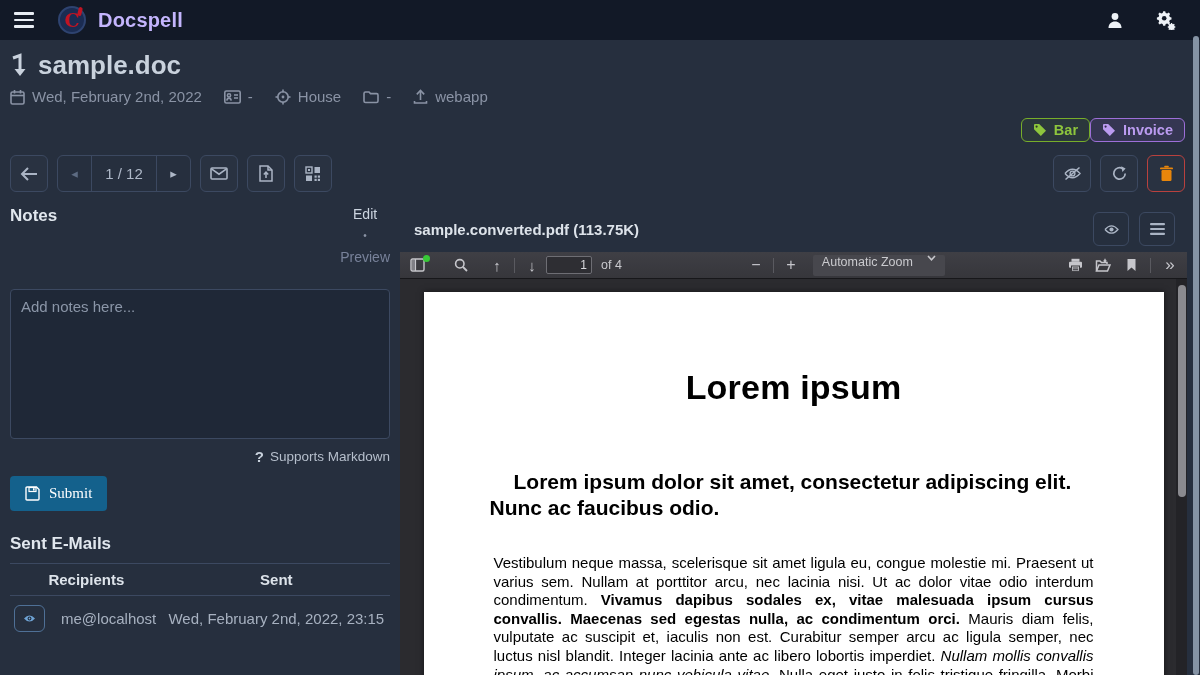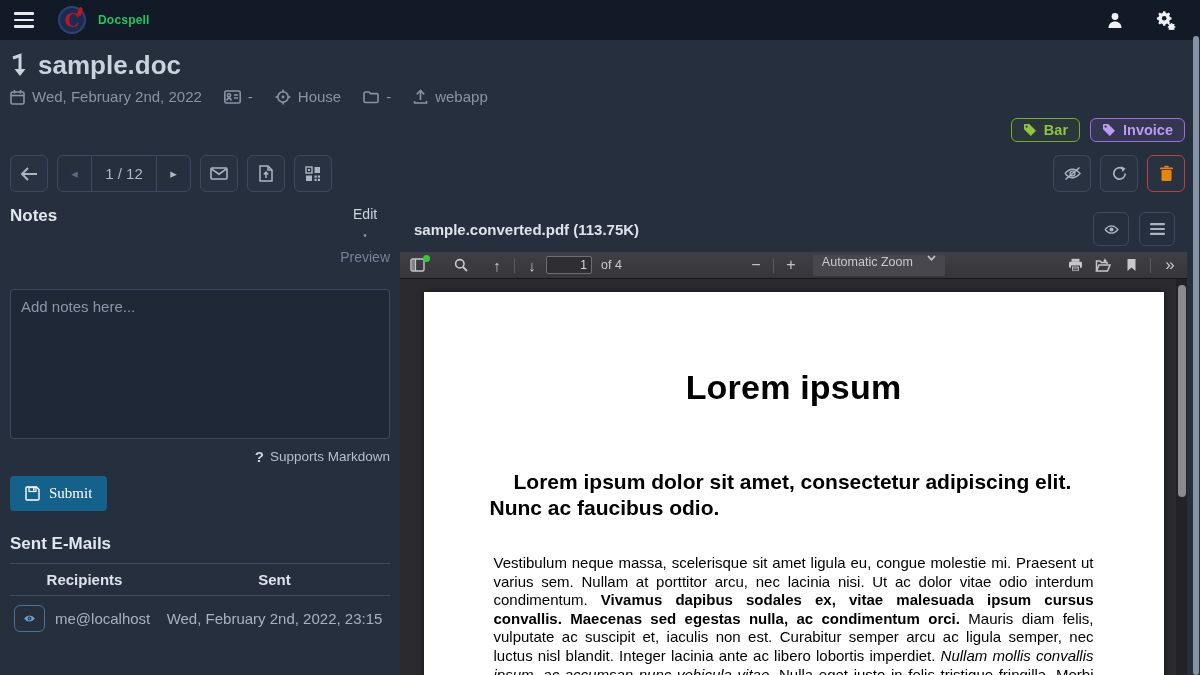--- a/index.html
+++ b/index.html
@@ -16,30 +16,30 @@
   .topbar {
     height:40px; background:#121927; display:flex; align-items:center;
     padding:0 14px; position:relative; z-index:5;
   }
   .hamburger { width:20px; display:flex; flex-direction:column; gap:4px; cursor:pointer; }
   .hamburger span { height:2.5px; background:#e8edf4; border-radius:1px; }
   .logo { width:28px; height:28px; border-radius:50%; background:#1b2c52; border:2px solid #2e4370;
     margin-left:24px; display:flex; align-items:center; justify-content:center; position:relative; }
   .logo .c { color:#c01423; font-weight:bold; font-size:19px; line-height:1; font-family:"DejaVu Serif", serif; }
   .logo .apos { position:absolute; top:-1px; right:2px; width:4px; height:9px; background:#c01423; border-radius:2px; transform:rotate(14deg); }
-  .app-name { color:#22c55e; font-weight:bold; font-size:12px; margin-left:12px; letter-spacing:.2px; }
+  .app-name { color:#c4b5fd; font-weight:bold; font-size:20px; margin-left:12px; letter-spacing:.2px; }
   .topbar-right { margin-left:auto; display:flex; align-items:center; gap:30px; padding-right:10px; }
 
   
   .header { padding:10px 15px 0 10px; }
   .title-row { display:flex; align-items:center; gap:10px; color:#c9d2dd; font-size:26px; font-weight:bold; }
   .meta-row { display:flex; align-items:center; gap:8px; margin-top:7px; color:#8a93a5; font-size:15px; }
   .meta-row .grp { display:flex; align-items:center; gap:7px; }
   .meta-row .sp { width:6px; }
-  .tags-row { display:flex; justify-content:flex-end; gap:10px; margin-top:13px; }
+  .tags-row { display:flex; justify-content:flex-end; gap:0; margin-top:13px; }
   .tag { display:inline-flex; align-items:center; gap:7px; padding:3px 11px; border-radius:6px;
     font-weight:bold; font-size:14.5px; border:1px solid; cursor:pointer; }
   .tag-green { border-color:#77ae2a; color:#8ec63d; background:rgba(120,175,42,.07); }
   .tag-purple { border-color:#9d6fd8; color:#bb9bf0; background:rgba(157,111,216,.13); }
 
   
   .toolbar { display:flex; justify-content:space-between; align-items:center; margin-top:13px; padding:0 15px 0 10px; }
   .tb-left, .tb-right { display:flex; gap:9px; align-items:center; }
   .btn {
     min-width:38px; height:37px; border:1px solid #3c4961; border-radius:6px;
@@ -75,21 +75,21 @@
   .md-hint .q { font-weight:bold; font-size:15px; color:#c9d2dd; }
   .submit-btn {
     margin-top:11px; display:inline-flex; align-items:center; gap:9px; background:#14618c; color:#fff;
     border:none; border-radius:4px; padding:9px 15px; font-size:15px; font-family:Liberation Serif, serif; cursor:pointer;
   }
   .sent-head { margin-top:23px; font-size:17px; font-weight:bold; color:#e1e7ee; }
   table.sent { width:100%; border-collapse:collapse; margin-top:9px; font-size:15px; }
   table.sent th { border-top:1px solid #3c4961; border-bottom:1px solid #3c4961; padding:7px 4px;
     color:#dde3ea; font-size:15px; text-align:center; }
   table.sent td { padding:9px 4px; color:#a7b1c0; }
-  .recip-cell { display:flex; align-items:center; gap:10px; }
+  .recip-cell { display:flex; align-items:center; gap:16px; }
   .eye-btn { width:31px; height:27px; border:1px solid #4f7096; border-radius:6px; background:transparent;
     display:flex; align-items:center; justify-content:center; cursor:pointer; }
   td.sent-cell { text-align:center; }
 
   
   .attach-header { height:46px; display:flex; align-items:center; justify-content:space-between; padding:0 12px 0 14px; }
   .attach-name { font-weight:bold; font-size:15px; color:#dde3ea; }
   .attach-btns { display:flex; gap:10px; }
   .sq-btn { width:36px; height:34px; border:1px solid #3c4961; border-radius:6px; background:transparent;
     display:flex; align-items:center; justify-content:center; cursor:pointer; color:#aab4c4; }

